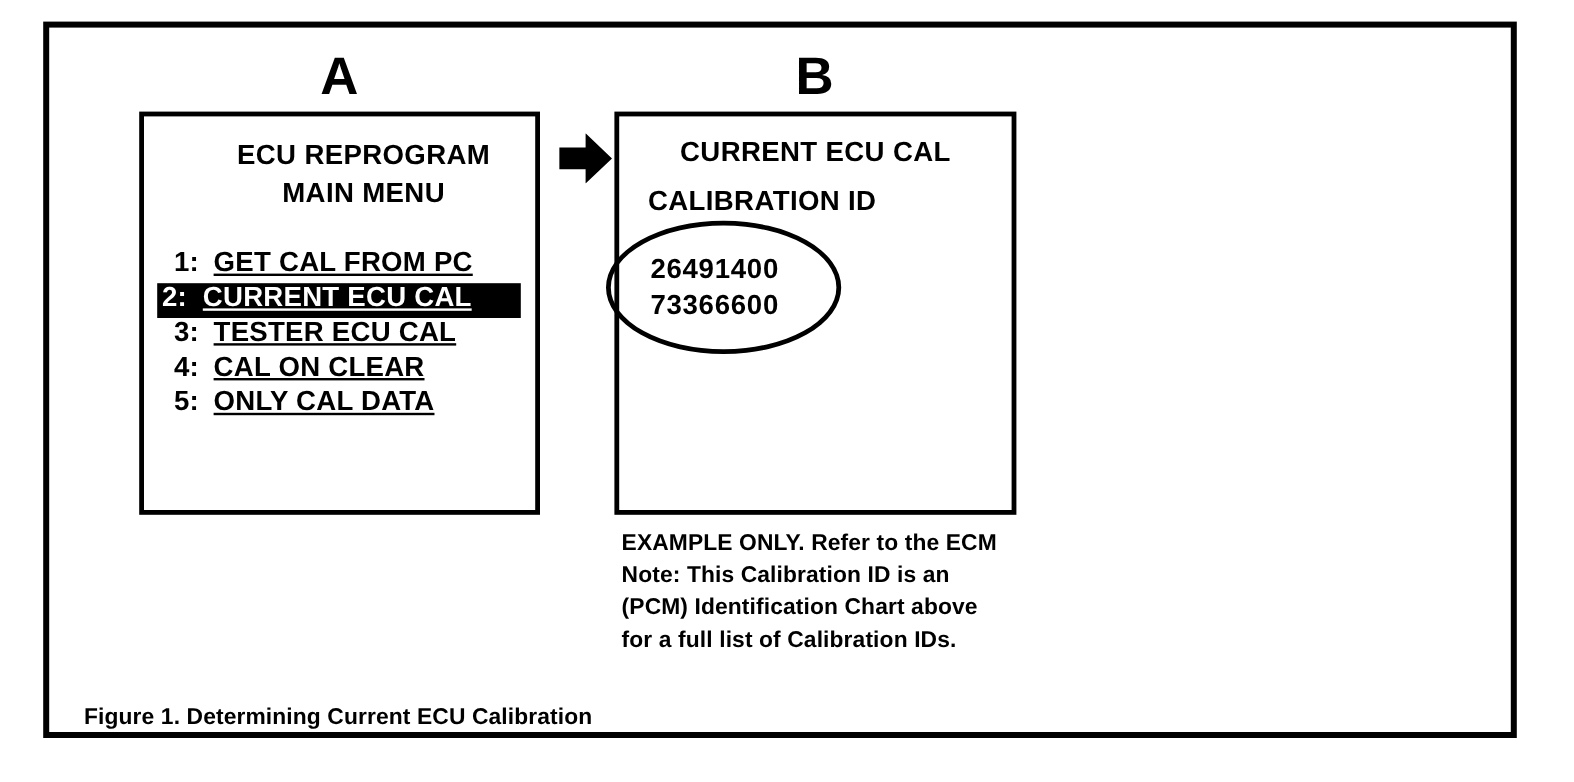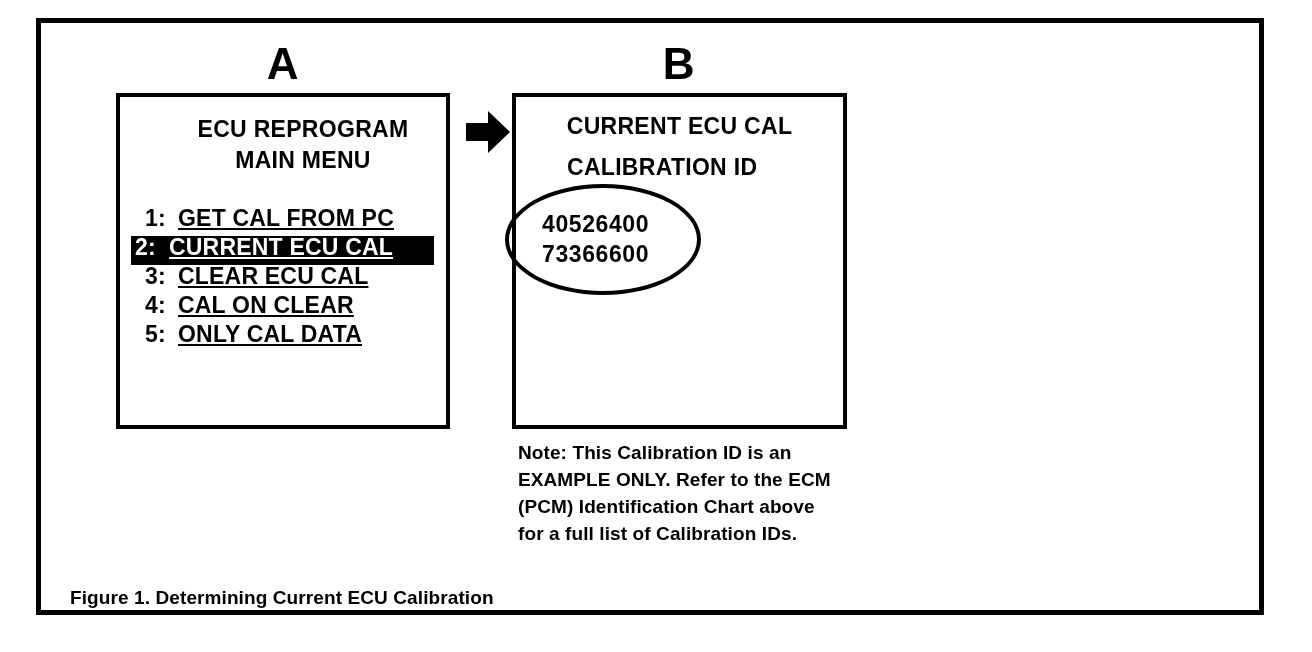--- a/index.html
+++ b/index.html
@@ -123,21 +123,20 @@
     letter-spacing: 0.3px;
   }
   .cal-head-left {
     position: absolute;
     left: 24px;
     top: 59px;
     font-size: 23px;
     font-weight: bold;
     line-height: 1;
     letter-spacing: 0.3px;
-    margin-left: 27px;
   }
 
   .cal-ellipse {
     position: absolute;
     left: -11px;
     top: 87px;
     width: 196px;
     height: 111px;
     border: 4px solid #000000;
     border-radius: 50%;
@@ -210,21 +209,21 @@
       <div class="menu-row">
         <span class="num">1:</span>
         <span class="txt">GET CAL FROM PC</span>
       </div>
       <div class="menu-row selected">
         <span class="num">2:</span>
         <span class="txt">CURRENT ECU CAL</span>
       </div>
       <div class="menu-row">
         <span class="num">3:</span>
-        <span class="txt">CLEAR ECU CAL</span>
+        <span class="txt">TESTER ECU CAL</span>
       </div>
       <div class="menu-row">
         <span class="num">4:</span>
         <span class="txt">CAL ON CLEAR</span>
       </div>
       <div class="menu-row">
         <span class="num">5:</span>
         <span class="txt">ONLY CAL DATA</span>
       </div>
     </div>
@@ -236,26 +235,26 @@
     </svg>
   </div>
 
   <div class="screen-panel panel-b">
     <div class="cal-head-center">CURRENT ECU CAL</div>
     <div class="cal-head-left">CALIBRATION ID</div>
 
     <div class="cal-ellipse"></div>
 
     <div class="cal-ids">
-      <span class="id-line">40526400</span>
+      <span class="id-line">26491400</span>
       <span class="id-line">73366600</span>
     </div>
   </div>
 
   <div class="note-block">
+    <span class="note-line">EXAMPLE ONLY. Refer to the ECM</span>
     <span class="note-line">Note: This Calibration ID is an</span>
-    <span class="note-line">EXAMPLE ONLY. Refer to the ECM</span>
     <span class="note-line">(PCM) Identification Chart above</span>
     <span class="note-line">for a full list of Calibration IDs.</span>
   </div>
 
   <div class="figure-caption">Figure 1. Determining Current ECU Calibration</div>
 </div>
 
 </body></html>

